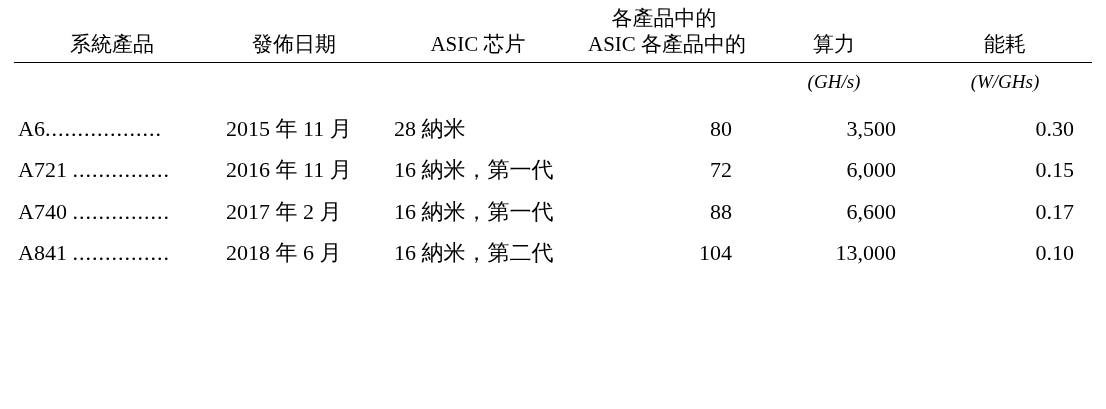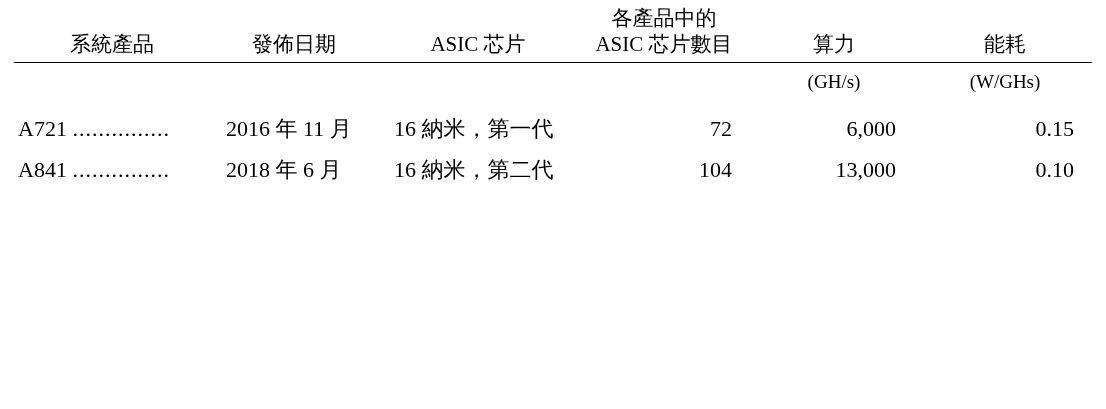--- a/index.html
+++ b/index.html
@@ -41,20 +41,21 @@
     text-align: center;
     vertical-align: bottom;
     padding: 0 10px 5px 10px;
     border-bottom: 1.2px solid #000;
     margin-top: 48px;
   }
   thead th .hdr-line { display: block; white-space: nowrap; }
 
   thead tr.unit-row th {
     border-bottom: none;
+    font-style: italic;
     font-size: 19px;
     padding: 7px 10px 2px 10px;
     text-align: center;
   }
   thead tr.unit-row th.blank { font-style: normal; }
 
   tbody td {
     font-size: 22px;
     line-height: 1.05;
     padding: 9px 10px 9px 10px;
@@ -95,46 +96,62 @@
           <span class="hdr-line">系統產品</span>
         </th>
         <th>
           <span class="hdr-line">發佈日期</span>
         </th>
         <th>
           <span class="hdr-line">ASIC 芯片</span>
         </th>
         <th>
           <span class="hdr-line">各產品中的</span>
-          <span class="hdr-line">ASIC 芯片數目</span>
+          <span class="hdr-line">ASIC 各產品中的</span>
         </th>
         <th>
           <span class="hdr-line">算力</span>
         </th>
         <th>
           <span class="hdr-line">能耗</span>
         </th>
       </tr>
       <tr class="unit-row">
         <th class="blank"></th>
         <th class="blank"></th>
         <th class="blank"></th>
         <th class="blank"></th>
         <th>(GH/s)</th>
         <th>(W/GHs)</th>
       </tr>
     </thead>
     <tbody>
       <tr>
+        <td class="product"><span class="prod-name">A6</span><span class="leader">..................</span></td>
+        <td class="date">2015 年 11 月</td>
+        <td class="chip">28 納米</td>
+        <td class="num">80</td>
+        <td class="hash">3,500</td>
+        <td class="power">0.30</td>
+      </tr>
+      <tr>
         <td class="product"><span class="prod-name">A721</span> <span class="leader">...............</span></td>
         <td class="date">2016 年 11 月</td>
         <td class="chip">16 納米，第一代</td>
         <td class="num">72</td>
         <td class="hash">6,000</td>
         <td class="power">0.15</td>
+      </tr>
+      <tr>
+        <td class="product"><span class="prod-name">A740</span> <span class="leader">...............</span></td>
+        <td class="date">2017 年 2 月</td>
+        <td class="chip">16 納米，第一代</td>
+        <td class="num">88</td>
+        <td class="hash">6,600</td>
+        <td class="power">0.17</td>
       </tr>
       <tr>
         <td class="product"><span class="prod-name">A841</span> <span class="leader">...............</span></td>
         <td class="date">2018 年 6 月</td>
         <td class="chip">16 納米，第二代</td>
         <td class="num">104</td>
         <td class="hash">13,000</td>
         <td class="power">0.10</td>
       </tr>
     </tbody>

